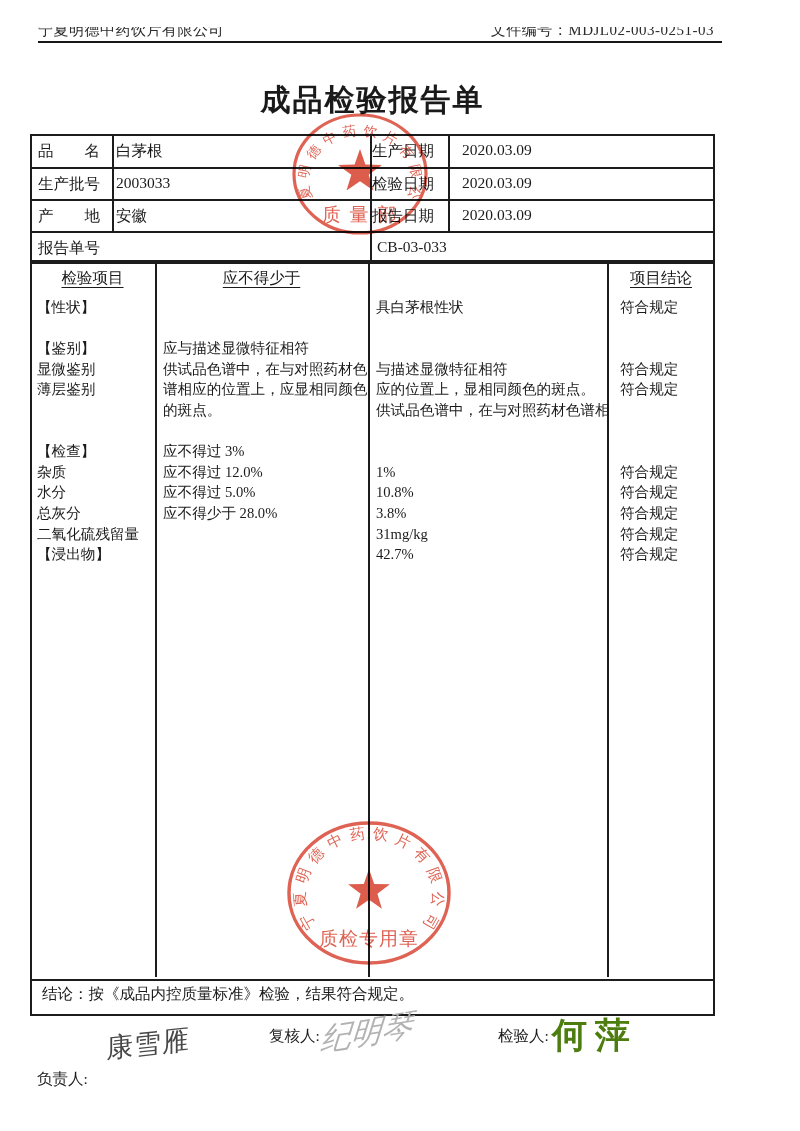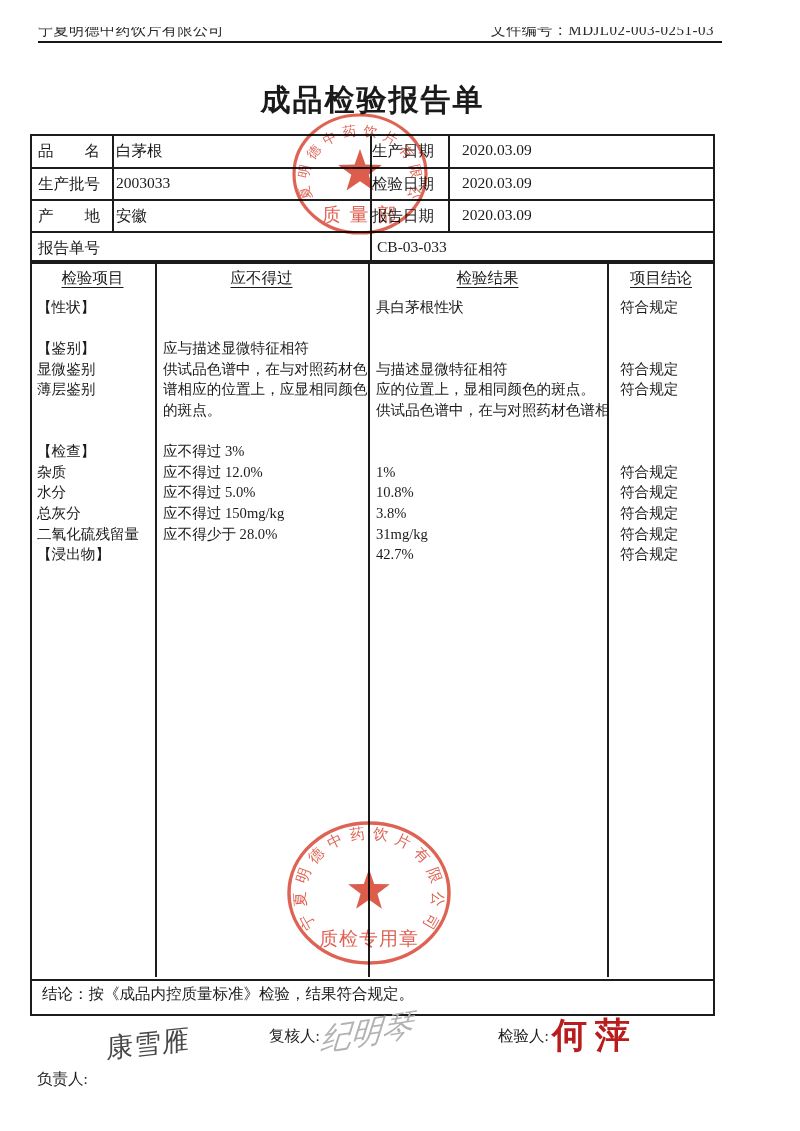--- a/index.html
+++ b/index.html
@@ -31,21 +31,21 @@
   .res-col{position:absolute;top:297px;font-size:14.6px;}
   .res-col .rl{height:20.6px;line-height:20.6px;white-space:nowrap;}
   
   .conc-box{left:30px;top:979px;width:685px;height:37px;}
   .conc-text{position:absolute;left:42px;top:984px;font-size:15.5px;white-space:nowrap;}
   
   .sig-label{position:absolute;top:1026px;font-size:15.5px;}
   .hand{position:absolute;white-space:nowrap;}
   .hand-1{left:106px;top:1026px;font-size:27px;color:#474747;transform:rotate(-6deg) skewX(-6deg);letter-spacing:1px;}
   .hand-2{left:320px;top:1012px;font-size:31px;color:#b3b1b1;font-style:italic;transform:rotate(-9deg) skewX(-14deg);}
-  .hand-3{left:552px;top:1012px;font-size:35px;color:#b91c1c;font-weight:bold;letter-spacing:8px;}
+  .hand-3{left:552px;top:1012px;font-size:35px;color:#4d7c0f;font-weight:bold;letter-spacing:8px;}
   
   .stamp{position:absolute;mix-blend-mode:multiply;opacity:.92;pointer-events:none;}
   .stamp-top{left:285px;top:106px;}
   .stamp-bottom{left:283px;top:817px;}
 </style>
 </head>
 <body>
 
 <div class="page">
 
@@ -85,22 +85,21 @@
 
   <span class="cell" style="left:38px;top:238px;">报告单号</span>
   <span class="cell" style="left:377px;top:238px;">CB-03-033</span>
 
   <div class="box res-box">
     <div class="vline" style="left:123px;top:0;height:713px;"></div>
     <div class="vline" style="left:336px;top:0;height:713px;"></div>
     <div class="vline" style="left:575px;top:0;height:713px;"></div>
   </div>
   <div class="res-head" style="left:30px;width:125px;"><span>检验项目</span></div>
-  <div class="res-head" style="left:155px;width:213px;"><span>应不得过</span></div>
-  <div class="res-head" style="left:368px;width:239px;"><span>检验结果</span></div>
+  <div class="res-head" style="left:155px;width:213px;"><span>应不得少于</span></div>
   <div class="res-head" style="left:607px;width:108px;"><span>项目结论</span></div>
 
   <div class="res-col" style="left:37px;width:115px;">
     <div class="rl">【性状】</div>
     <div class="rl"></div>
     <div class="rl">【鉴别】</div>
     <div class="rl">显微鉴别</div>
     <div class="rl">薄层鉴别</div>
     <div class="rl"></div>
     <div class="rl"></div>
@@ -115,21 +114,20 @@
     <div class="rl"></div>
     <div class="rl"></div>
     <div class="rl">应与描述显微特征相符</div>
     <div class="rl">供试品色谱中，在与对照药材色</div>
     <div class="rl">谱相应的位置上，应显相同颜色</div>
     <div class="rl">的斑点。</div>
     <div class="rl"></div>
     <div class="rl">应不得过 3%</div>
     <div class="rl">应不得过 12.0%</div>
     <div class="rl">应不得过 5.0%</div>
-    <div class="rl">应不得过 150mg/kg</div>
     <div class="rl">应不得少于 28.0%</div>
   </div>
   <div class="res-col" style="left:376px;width:228px;">
     <div class="rl">具白茅根性状</div>
     <div class="rl"></div>
     <div class="rl"></div>
     <div class="rl">与描述显微特征相符</div>
     <div class="rl">应的位置上，显相同颜色的斑点。</div>
     <div class="rl">供试品色谱中，在与对照药材色谱相</div>
     <div class="rl"></div>

